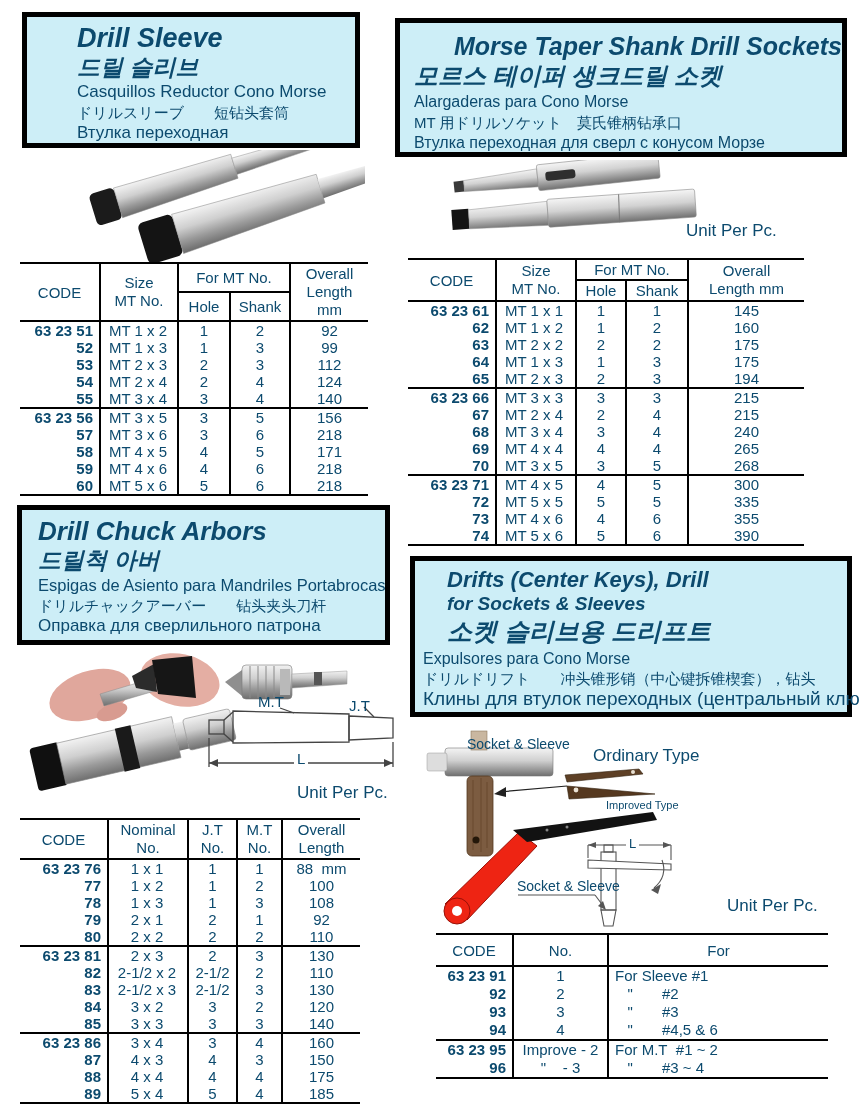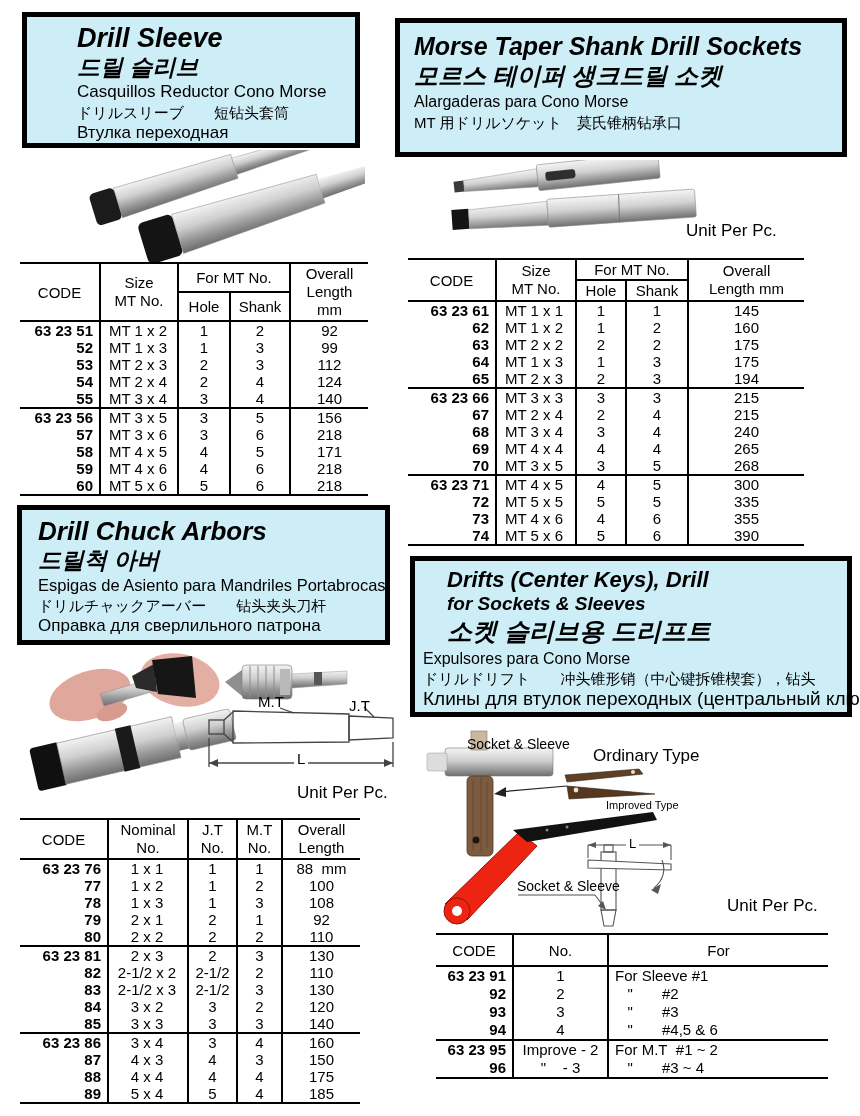--- a/index.html
+++ b/index.html
@@ -1,31 +1,31 @@
 <!DOCTYPE html>
 <html><head>
 <meta charset="utf-8">
 <style>
   html,body { margin:0; padding:0; background:#ffffff; }
   .page {
     position:relative; width:860px; height:1107px; background:#fff;
-    font-family:"Liberation Sans","DejaVu Sans",sans-serif; color:#000000; overflow:hidden;
+    font-family:"Liberation Sans","DejaVu Sans",sans-serif; color:#0c4a6e; overflow:hidden;
   }
   
   .tbox { position:absolute; box-sizing:border-box; border:5px solid #000; background:#cdeef7; }
   .tbox div { white-space:nowrap; }
   .l-en, .l-ko { font-style:italic; font-weight:bold; }
   .b1 { left:22px; top:12px; width:338px; height:136px; padding:6px 0 0 50px; }
   .b1 .l-en { font-size:27px; line-height:30px; }
   .b1 .l-ko { font-size:23px; line-height:28px; }
   .b1 .l-es { font-size:17px; line-height:22px; }
   .b1 .l-ja { font-size:15px; line-height:20px; }
   .b1 .l-ru { font-size:17px; line-height:20px; }
   .b2 { left:395px; top:18px; width:452px; height:139px; padding:8px 0 0 14px; }
-  .b2 .l-en { font-size:25px; line-height:30px; }
+  .b2 .l-en { font-size:25px; line-height:30px;text-align:right; }
   .b2 .l-ko { font-size:24px; line-height:30px; }
   .b2 .l-es { font-size:16px; line-height:22px; }
   .b2 .l-ja { font-size:15px; line-height:20px; }
   .b2 .l-ru { font-size:16px; line-height:20px; }
   .b3 { left:17px; top:505px; width:373px; height:140px; padding:6px 0 0 16px; }
   .b3 .l-en { font-size:26px; line-height:30px; }
   .b3 .l-ko { font-size:23px; line-height:28px; }
   .b3 .l-es { font-size:16.5px; line-height:22px; }
   .b3 .l-ja { font-size:15px; line-height:20px; }
   .b3 .l-ru { font-size:17px; line-height:20px; }
@@ -79,20 +79,21 @@
     <div class="l-es">Casquillos Reductor Cono Morse</div>
     <div class="l-ja">ドリルスリーブ　　短钻头套筒</div>
     <div class="l-ru">Втулка переходная</div>
   </div>
 
   <div class="tbox b2">
     <div class="l-en">Morse Taper Shank Drill Sockets</div>
     <div class="l-ko">모르스 테이퍼 생크드릴 소켓</div>
     <div class="l-es">Alargaderas para Cono Morse</div>
     <div class="l-ja">MT 用ドリルソケット　莫氏锥柄钻承口</div>
+    <div class="l-ru">Втулка переходная для сверл с конусом Морзе</div>
   </div>
 
   <div class="photo" style="left:55px;top:150px;width:310px;height:112px">
     <svg width="310" height="112" viewBox="0 0 310 112">
       <defs>
         <linearGradient id="g1" x1="0" y1="0" x2="0" y2="1">
           <stop offset="0" stop-color="#f4f4f4"></stop>
             <stop offset="0.4" stop-color="#cfcfcf"></stop>
           <stop offset="0.7" stop-color="#9a9a9a"></stop>
             <stop offset="1" stop-color="#6b6b6b"></stop>

